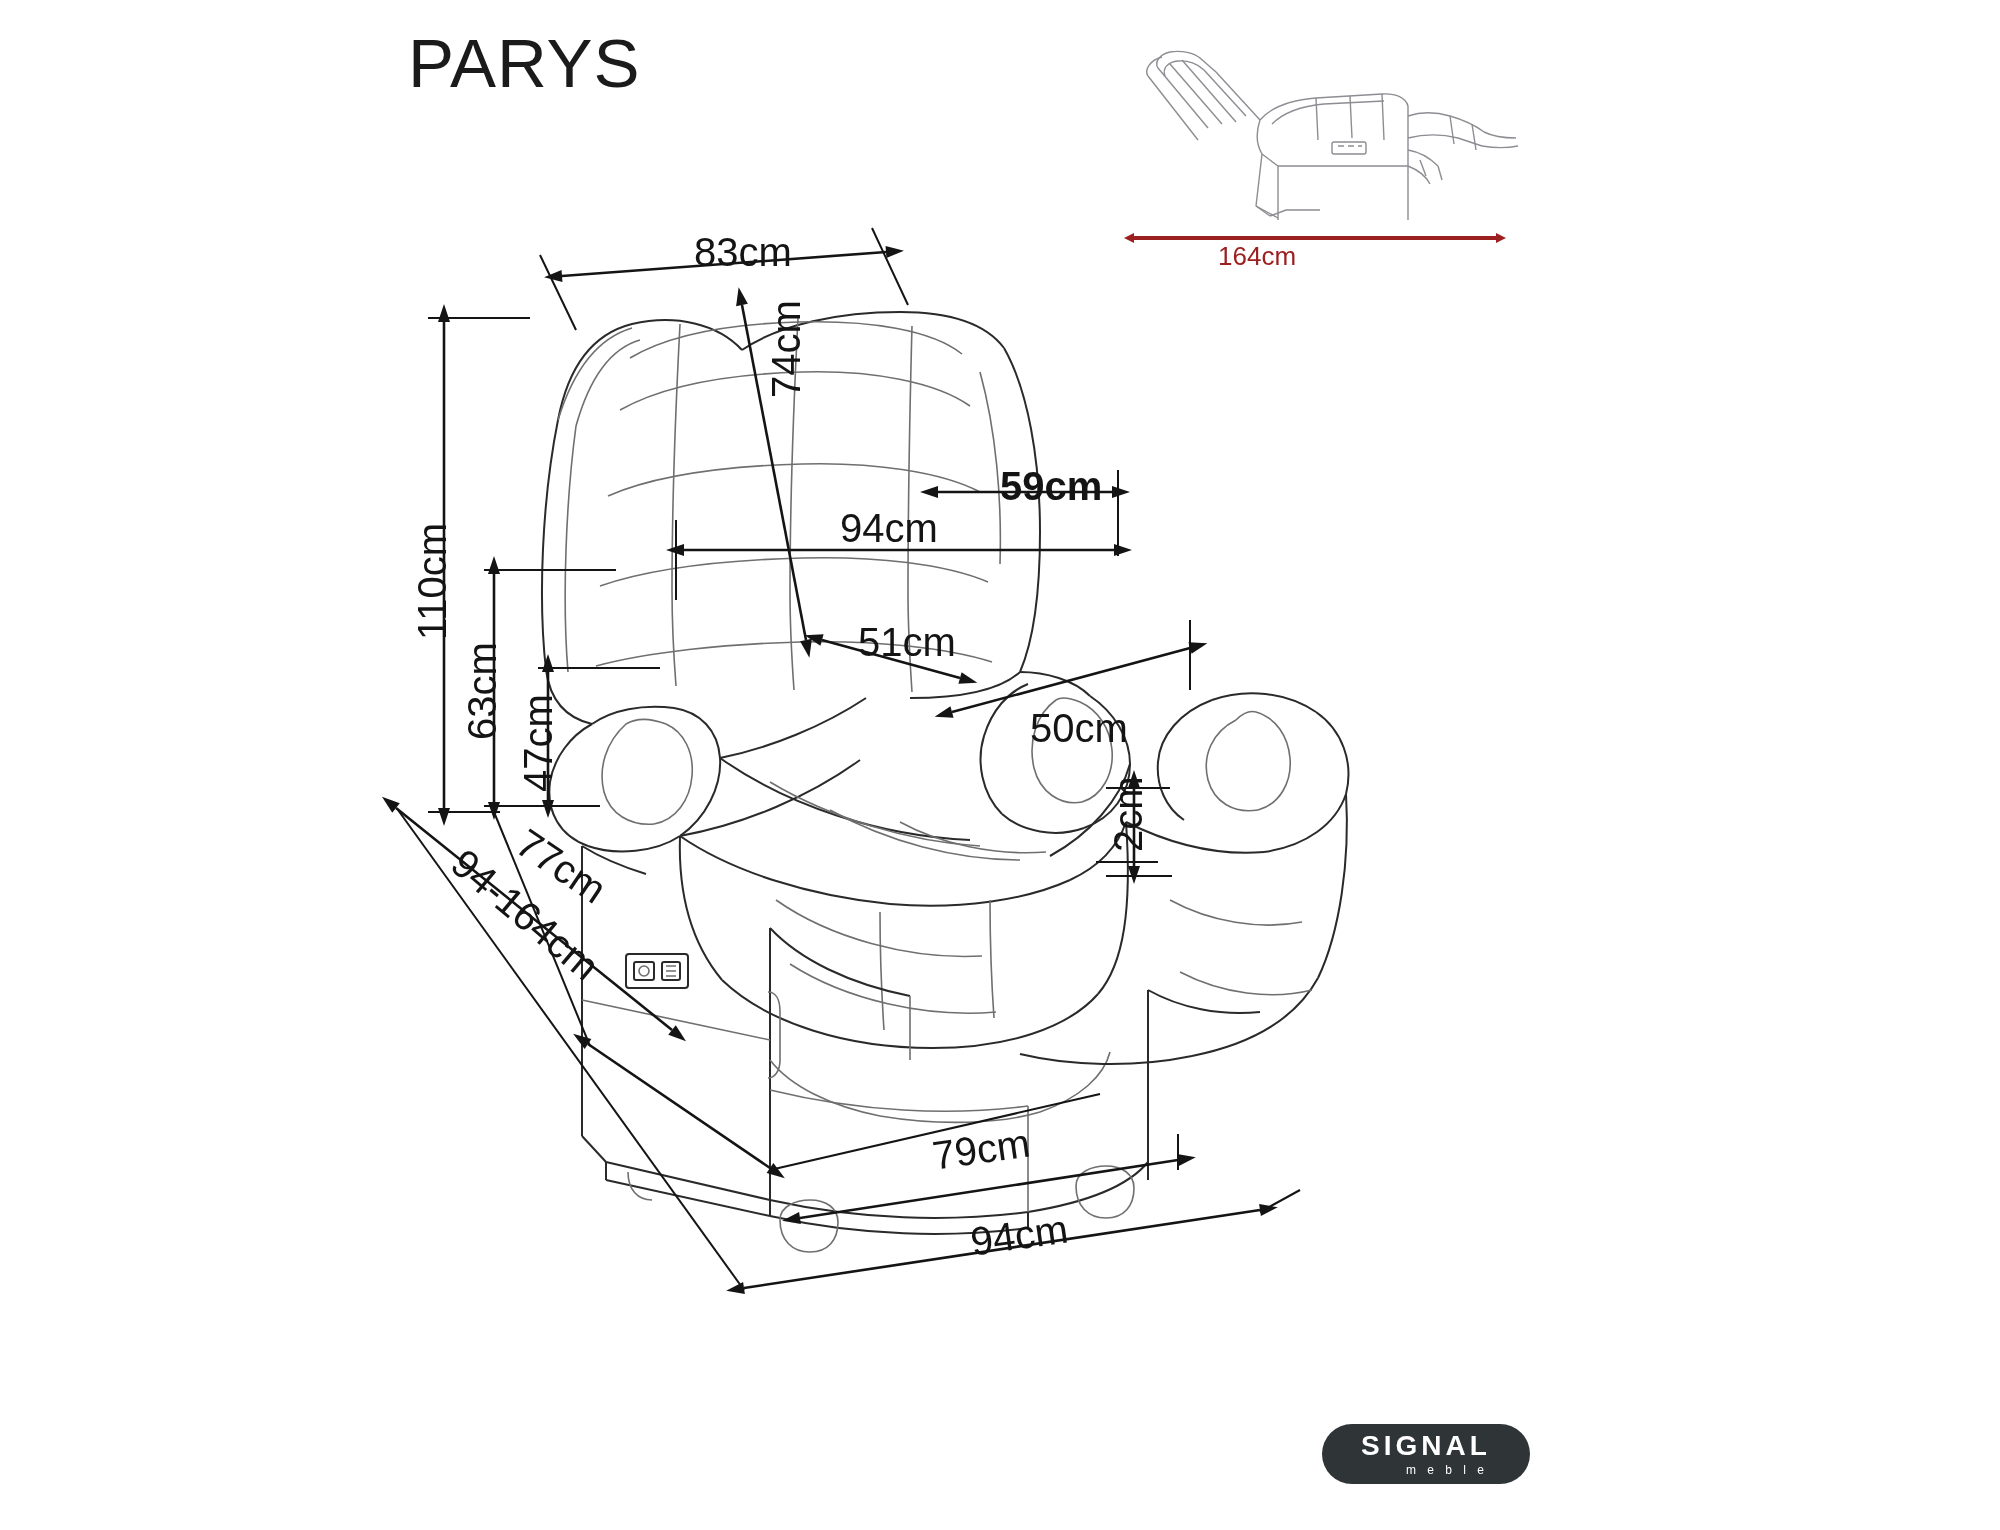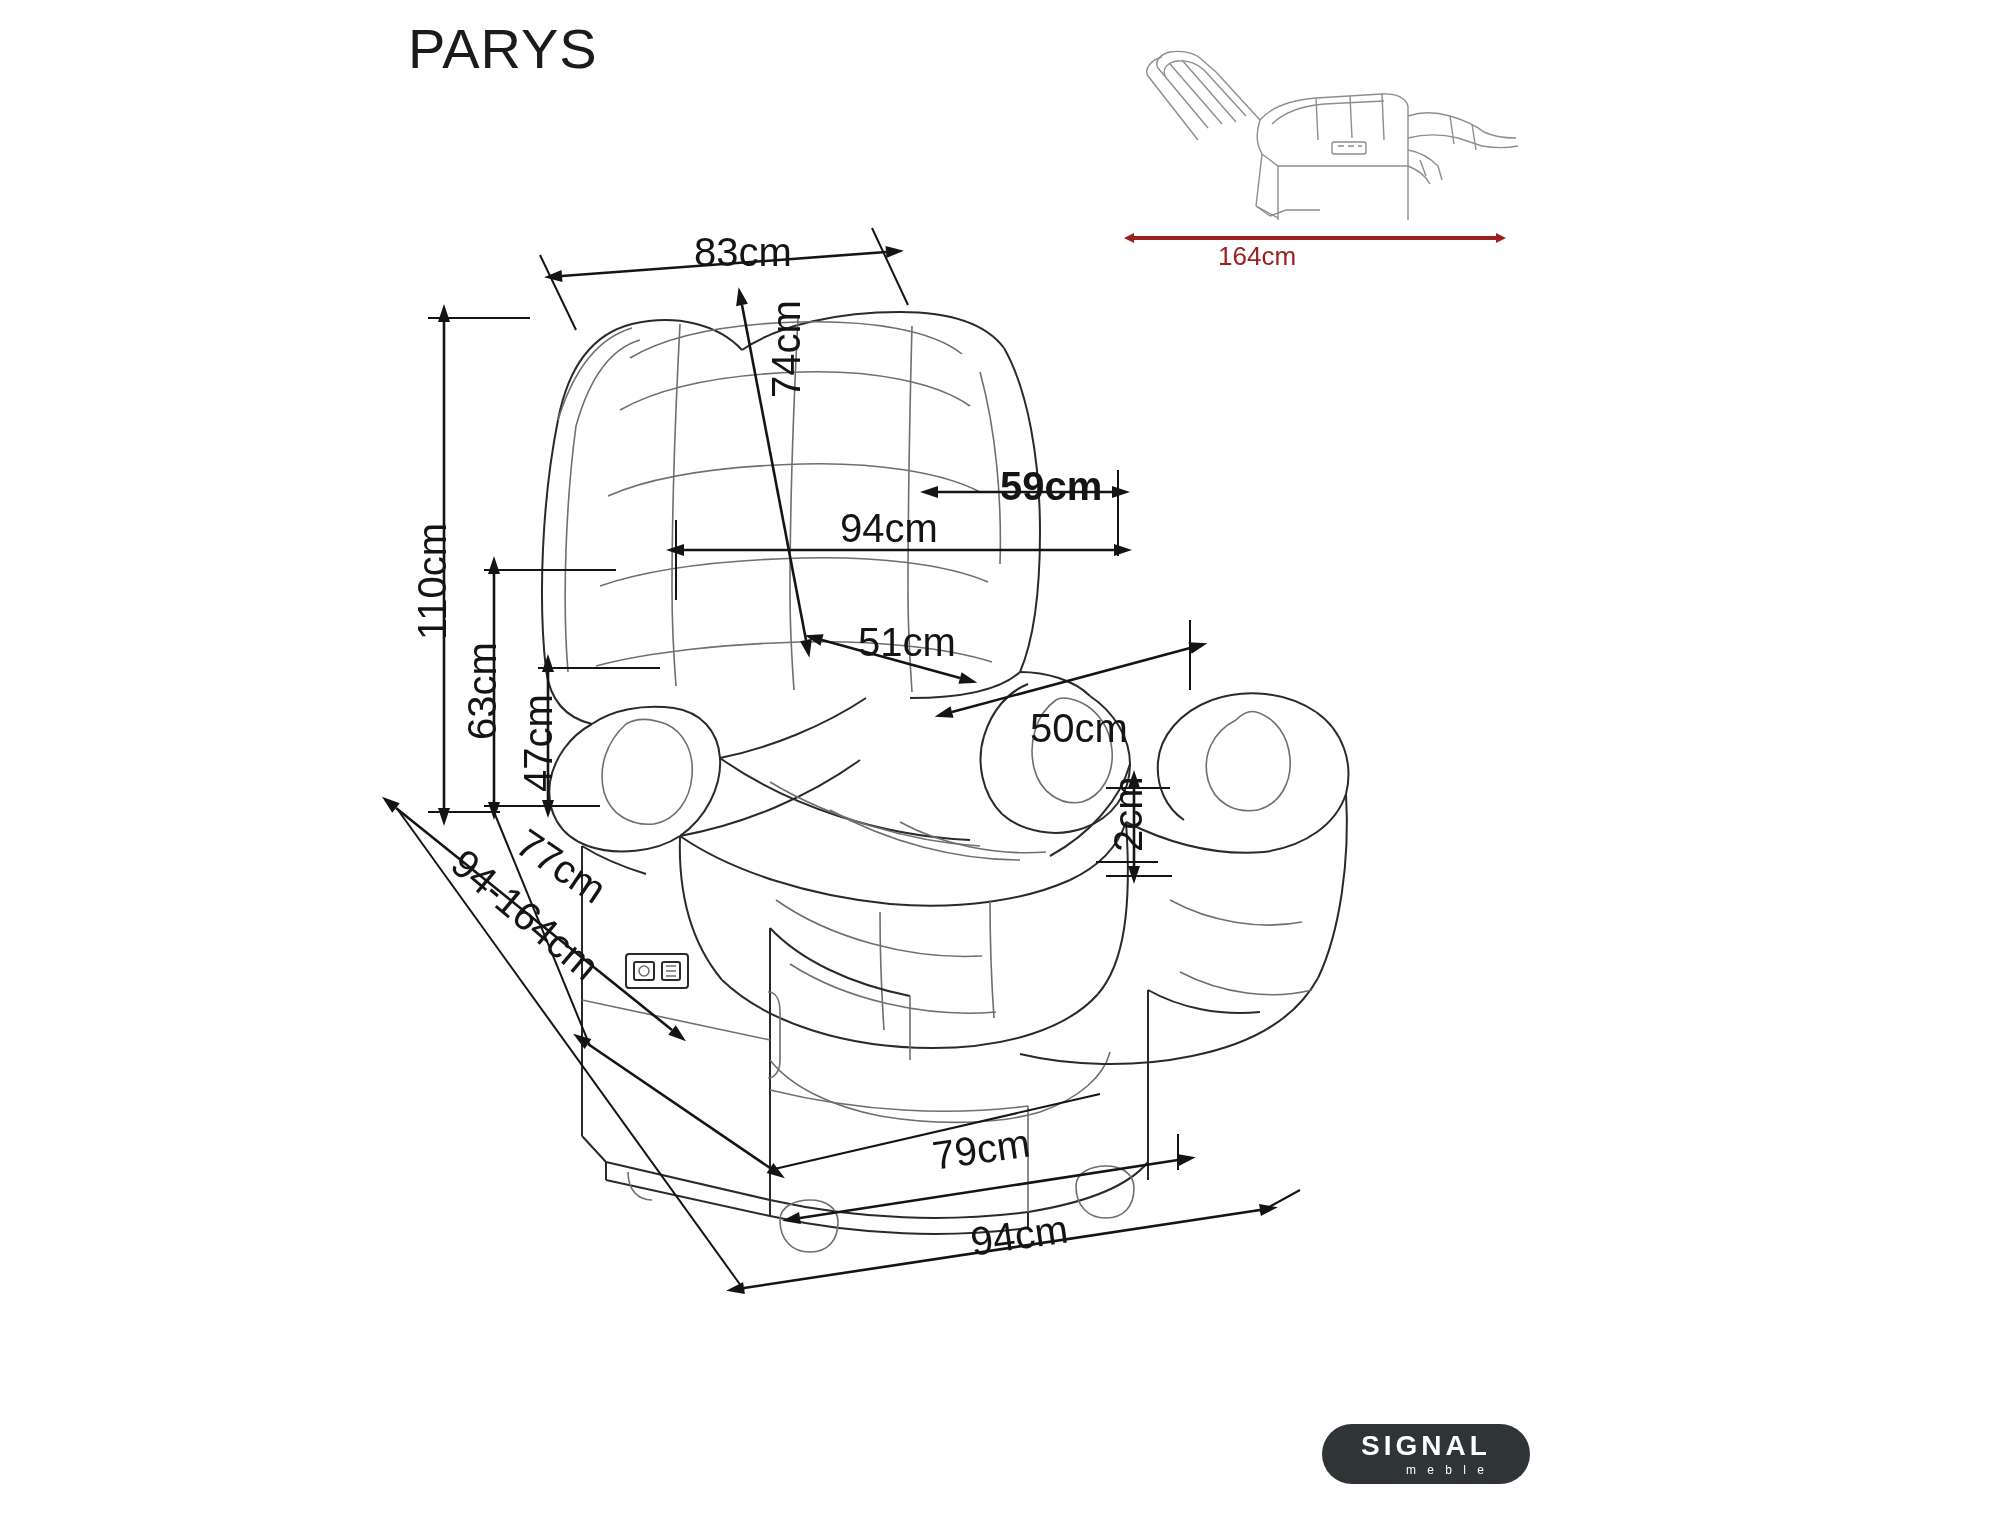--- a/index.html
+++ b/index.html
@@ -17,22 +17,22 @@
   }
   .stage {
     position: absolute;
     left: 0; top: 0;
     width: 2000px;
     height: 1530px;
   }
   #product-title {
     position: absolute;
     left: 408px;
-    top: 16px;
-    font-size: 56px;
+    top: 24px;
+    font-size: 69px;
     font-weight: 400;
     letter-spacing: 1px;
     color: #1b1b1b;
     white-space: nowrap;
     text-align: center;
   }
   #caption-text {
     position: absolute;
     left: 408px;
     top: 1434px;

